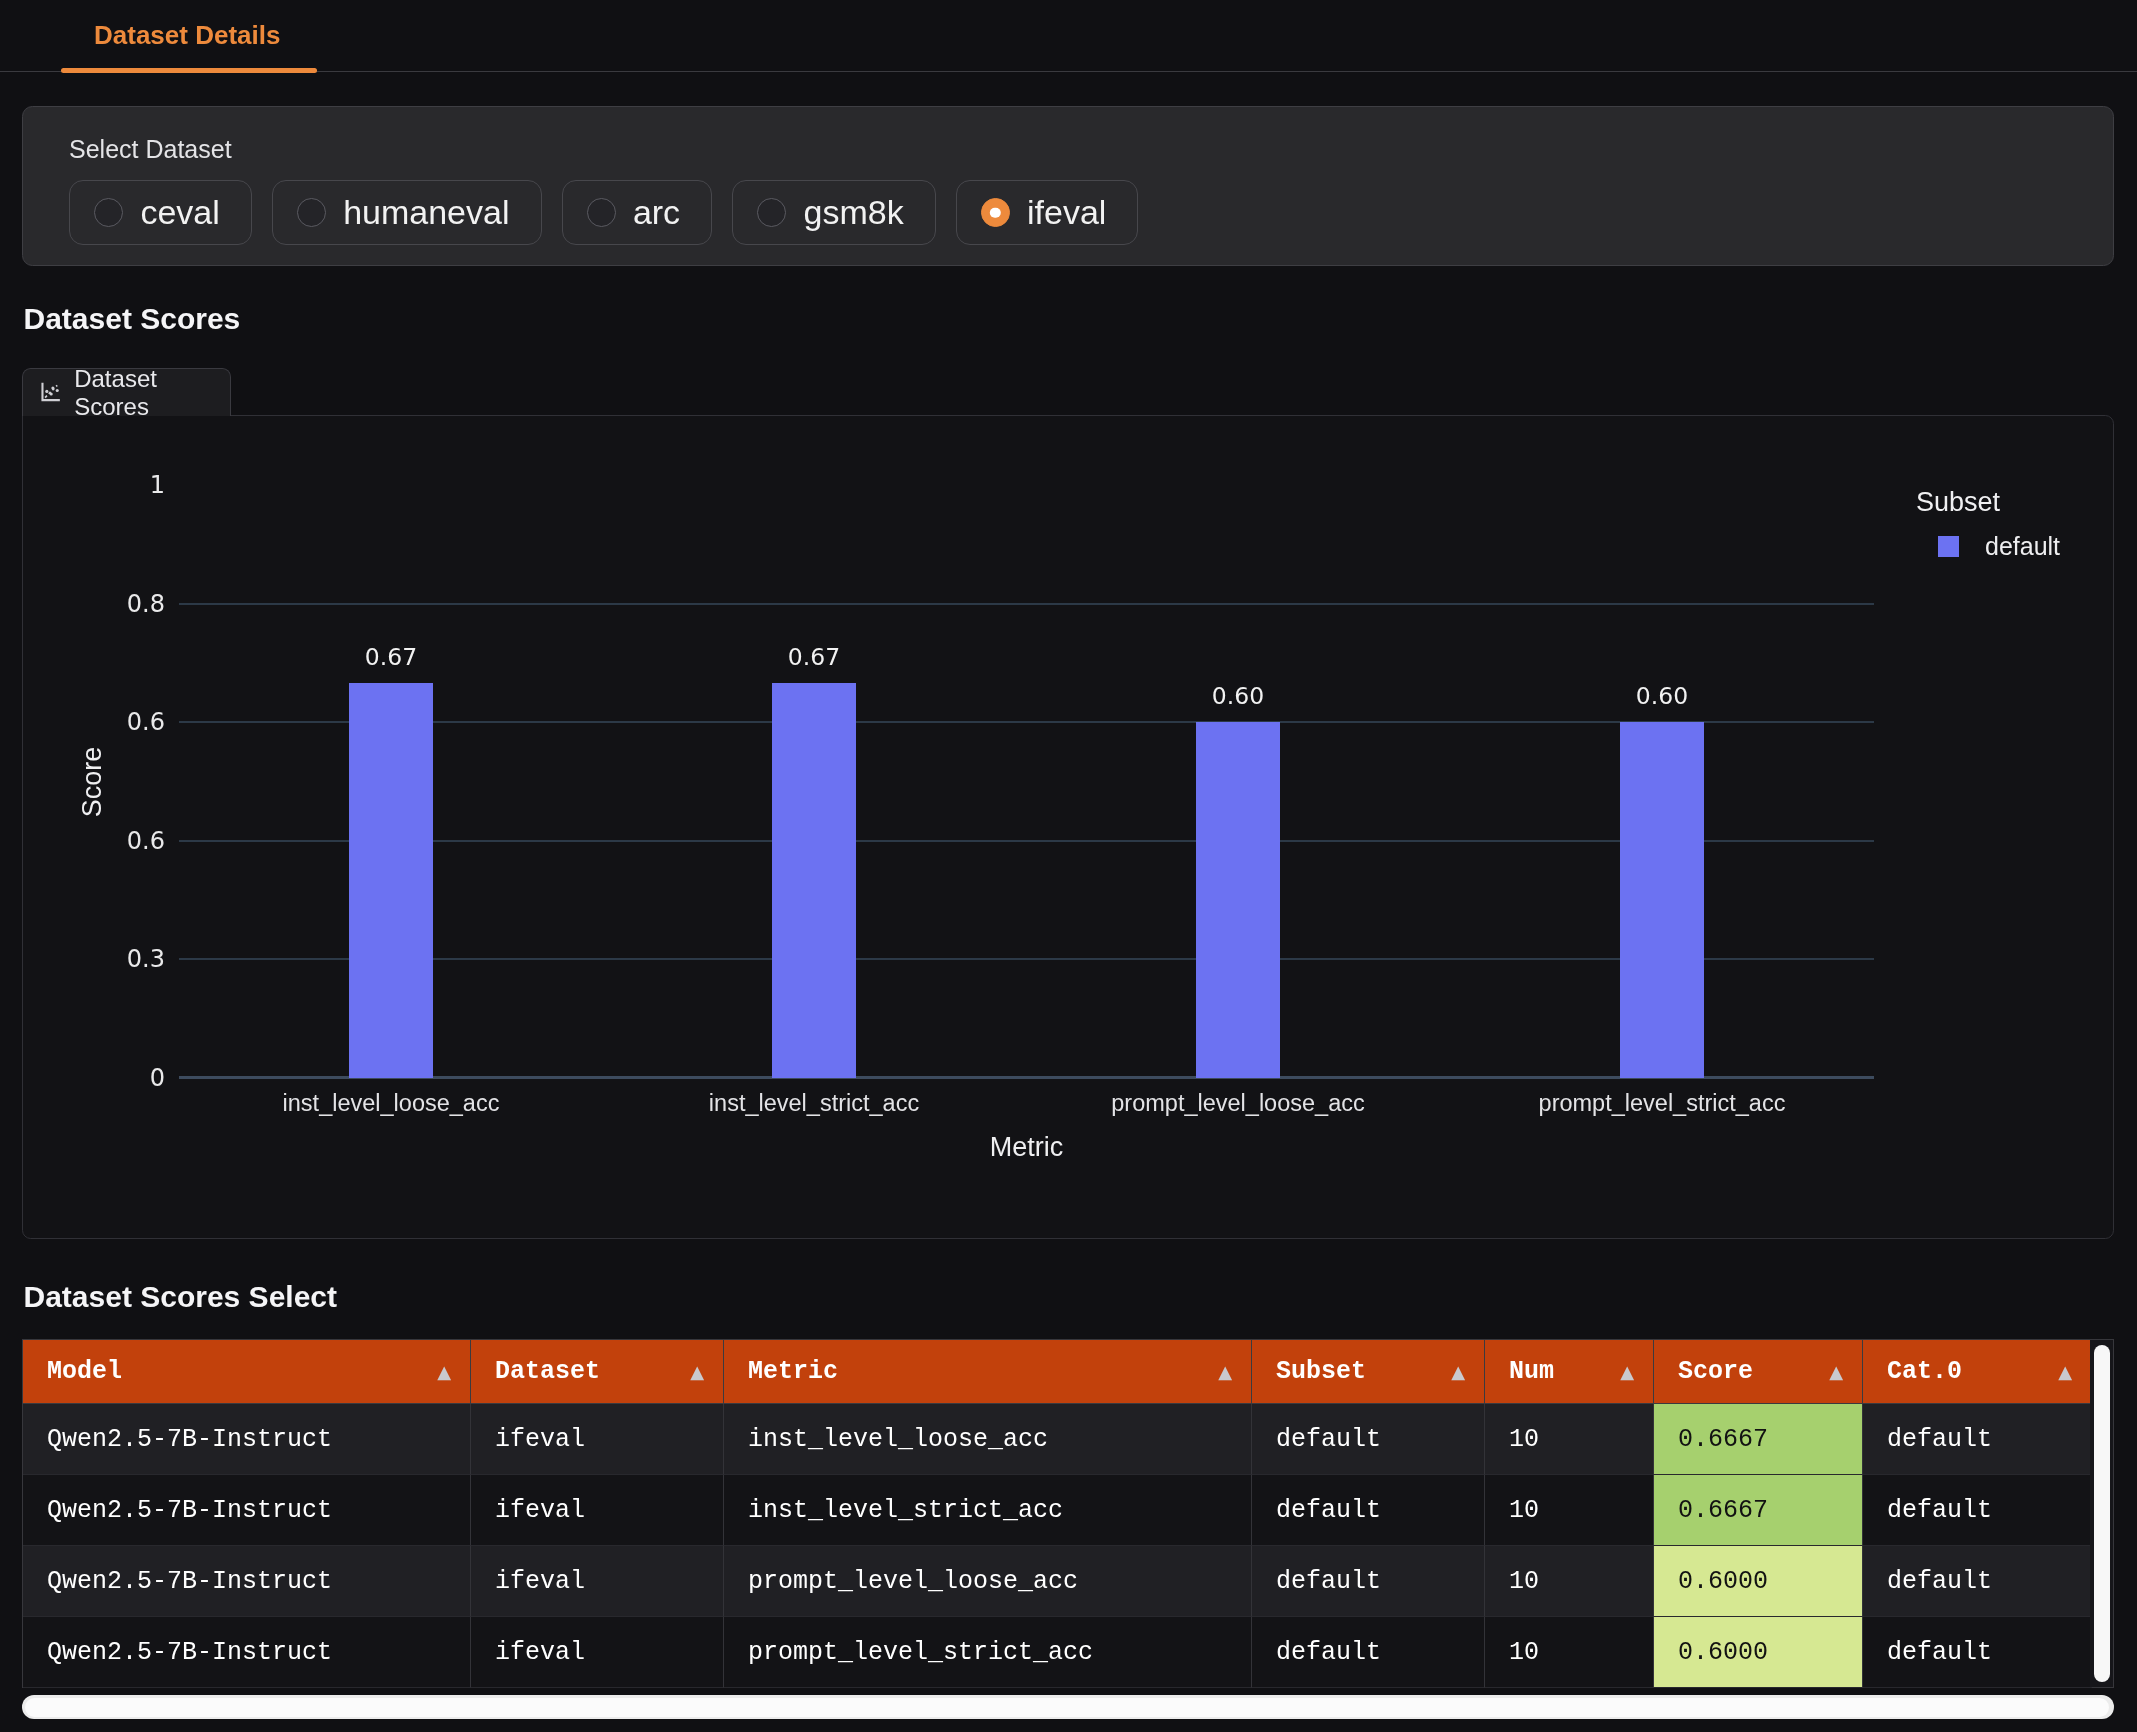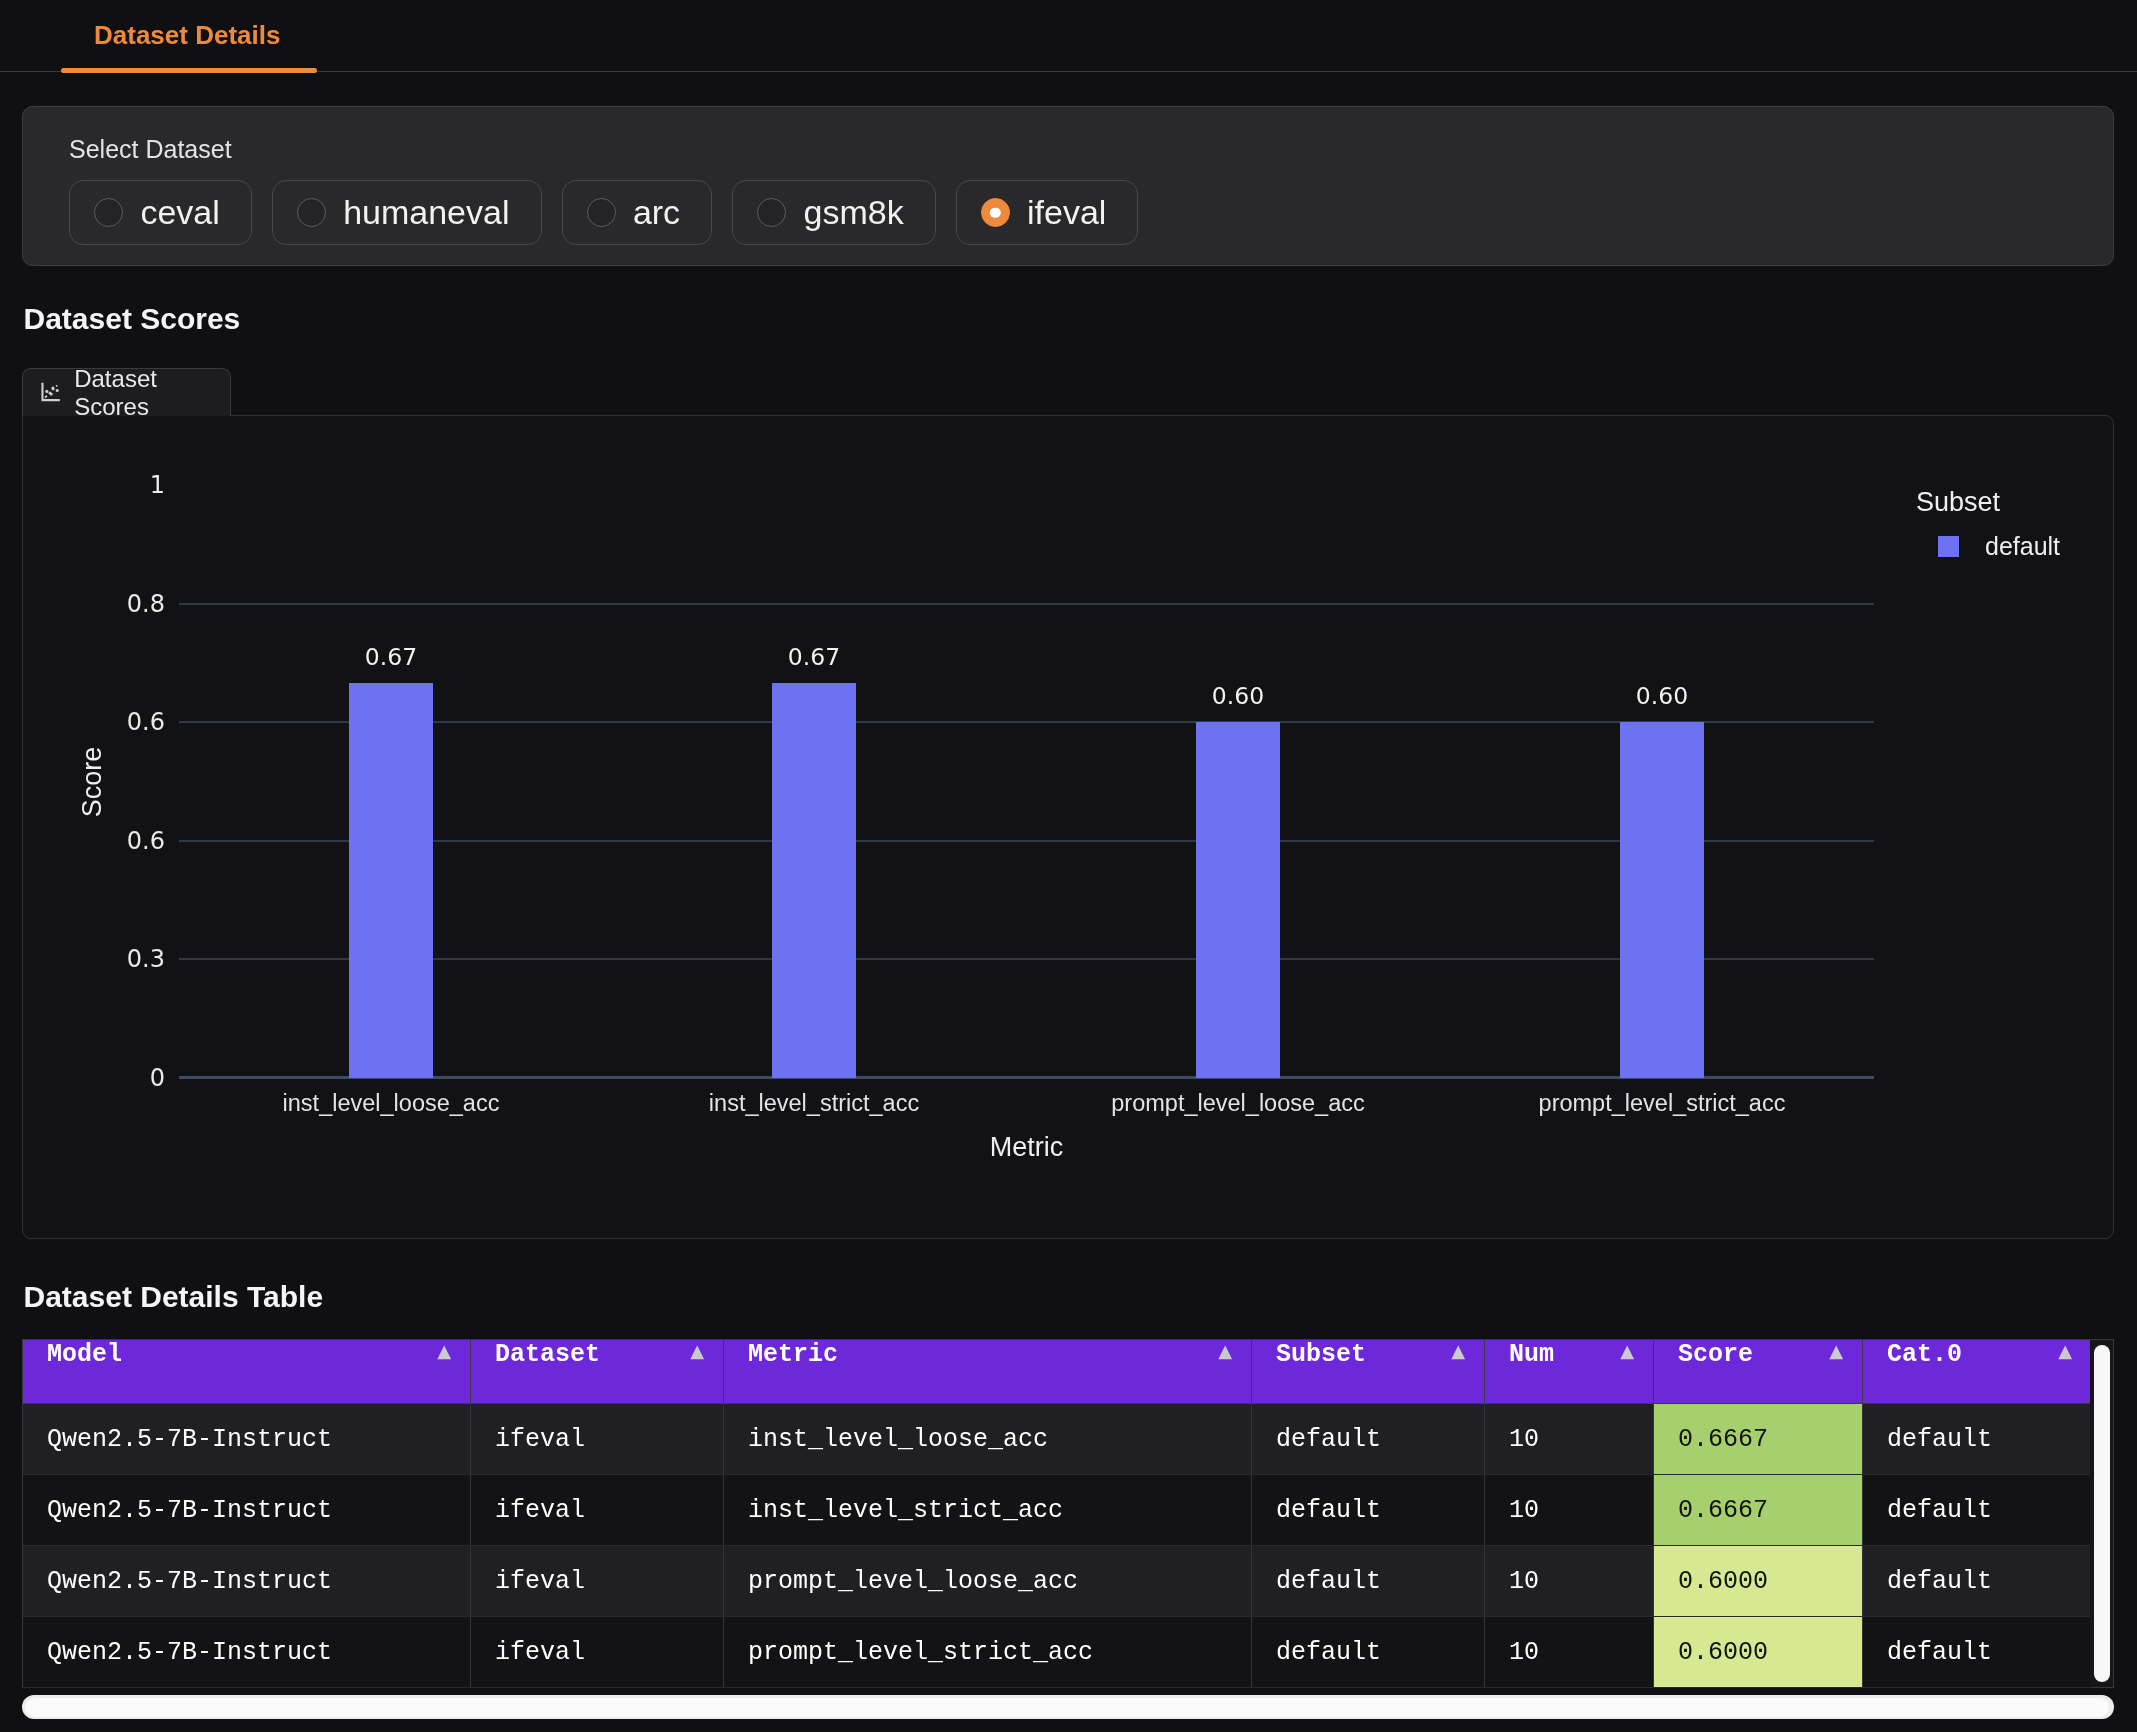--- a/index.html
+++ b/index.html
@@ -69,22 +69,22 @@
   .legend-entry { display:flex; align-items:center; gap:26px; margin-top:14px; margin-left:22px; cursor:pointer; }
   .legend-swatch { width:21px; height:21px; flex:none; }
   .legend-label { font-size:25px; color:#eeeef0; }
 
   
   .table-wrap { position:absolute; left:22px; top:1339px; width:2092px; height:349px;
                 background:#0f0f12; border:0.9px solid #37373c; }
   .tgrid { position:absolute; left:0; top:0; display:grid;
            grid-template-columns:448px 253px 528px 233px 169px 209px 229px;
            font-family:"Liberation Mono", monospace; }
-  .th { height:64px; background:#6d28d9; border-right:0.9px solid #3a3a3f; border-bottom:0.9px solid #3a3a3f;
-        display:flex; align-items:flex-start; justify-content:space-between;
+  .th { height:64px; background:#c2410c; border-right:0.9px solid #3a3a3f; border-bottom:0.9px solid #3a3a3f;
+        display:flex; align-items:center; justify-content:space-between;
         padding:0 19px 0 24px; font-size:25px; font-weight:bold; color:#ffffff; cursor:pointer; }
   .sort-arrow { font-size:18px; color:#c9c9ce; font-family:"DejaVu Sans", sans-serif; }
   .td { height:71px; border-right:0.9px solid #333338; border-bottom:0.9px solid #28282d;
         display:flex; align-items:center; padding:0 19px 0 24px;
         font-size:25px; color:#ffffff; white-space:nowrap; overflow:hidden; }
   .row-odd .td { background:#202024; }
   .row-even .td { background:#131316; }
   .td.score-cell { color:#121212; }
   .vscrollbar-track { position:absolute; right:0; top:0; width:22.6px; height:100%; background:#16161a; }
   .vscrollbar-thumb { position:absolute; right:3.5px; top:5.2px; width:15.6px; height:337px;
@@ -175,21 +175,21 @@
       </div>
     <div class="legend">
       <div class="legend-title">Subset</div>
       <div class="legend-entry">
         <span class="legend-swatch" style="background-color: rgb(108, 114, 242);"></span>
         <span class="legend-label">default</span>
       </div>
     </div>
   </div>
 
-  <div class="section-heading heading-table">Dataset Details Table</div>
+  <div class="section-heading heading-table">Dataset Scores Select</div>
 
   <div class="table-wrap">
     <div class="tgrid">
 
       <div class="th">
         <span>Model</span>
         <span class="sort-arrow">▲</span>
       </div>
       <div class="th">
         <span>Dataset</span>

